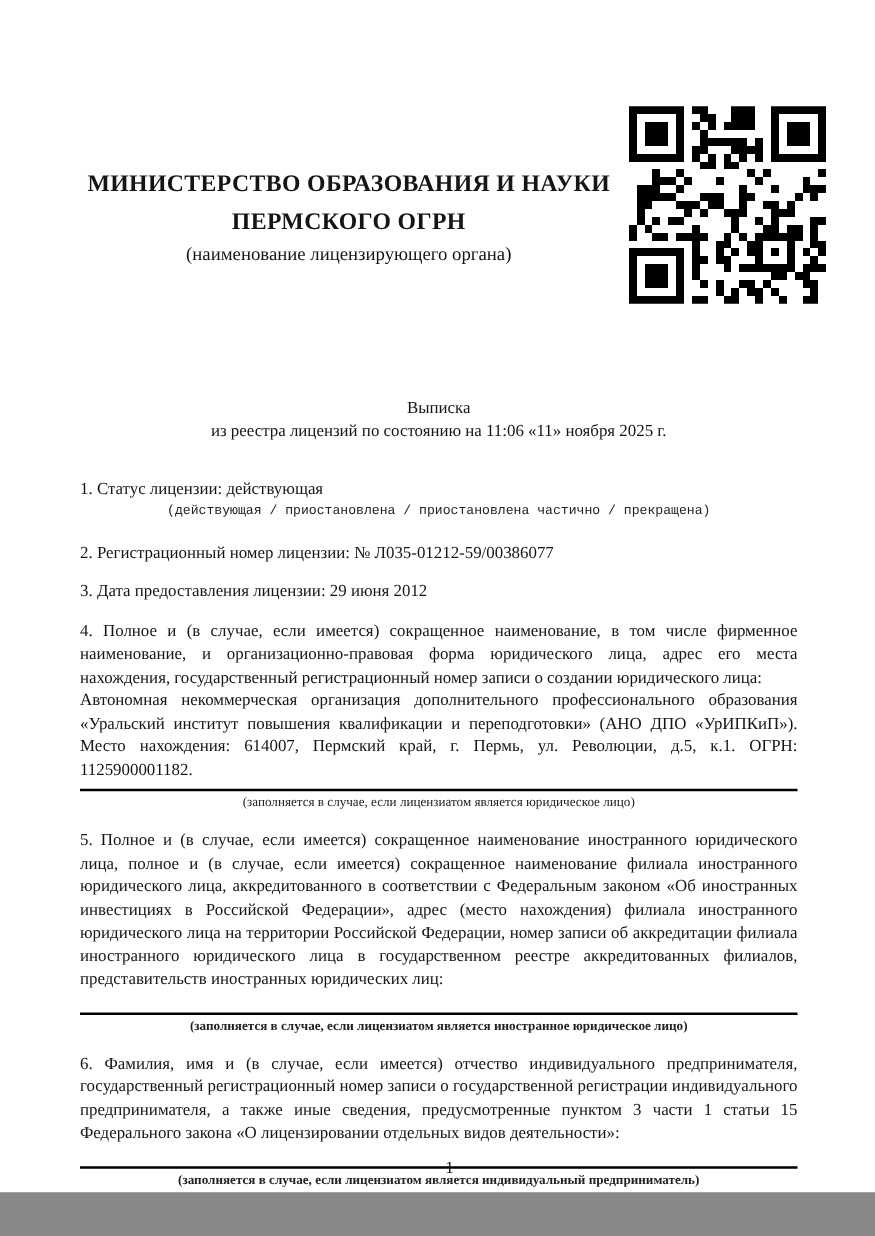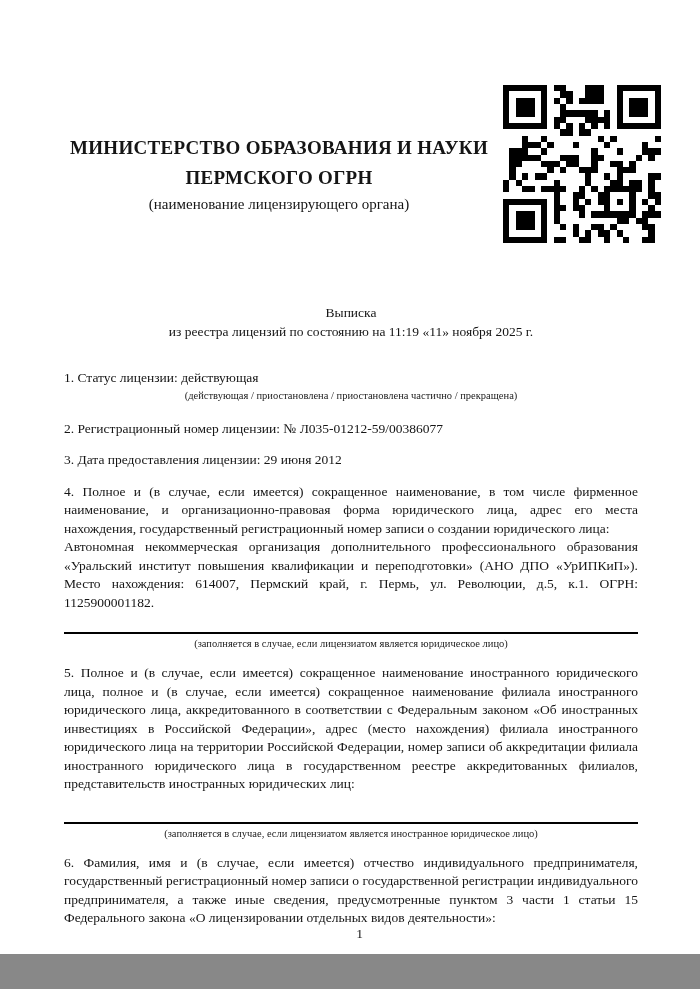--- a/index.html
+++ b/index.html
@@ -21,34 +21,34 @@
 
   .qr {
     position:absolute; top:85px; left:503px; width:158px; height:158px;
   }
   .qr svg { width:100%; height:100%; shape-rendering:crispEdges; }
 
   .content {
     position:absolute; top:304px; left:64px; width:574px;
     font-size:13.5px; line-height:18.5px;
   }
-  .doc-title { text-align:center; margin:0; }
+  .doc-title { text-align:center; margin:13px; }
 
   .item { margin:13px 0 0 0; text-align:justify; }
   .item.first { margin-top:28px; }
   .item.gap { margin-top:17px; }
 
   .small-caption {
     text-align:center; font-size:10.5px; line-height:14px; color:#222;
   }
-  .caption-plain { margin-top:1px; }
+  .caption-plain { margin-top:1px;font-family:Liberation Mono, monospace; }
   .underline-caption {
-    border-top:2px solid #000; padding-top:3px; margin-top:20px;
-  }
-  .underline-caption.blankline { margin-top:28px; }
+    border-top:2px solid #000; padding-top:3px; margin-top:6px;
+  }
+  .underline-caption.blankline { margin-top:17px;font-weight:bold; }
 
   .page-number {
     position:absolute; top:926px; left:0; width:100%;
     text-align:center; font-size:13.5px;
   }
 </style>
 </head>
 <body>
 
 <div class="page">
@@ -350,21 +350,21 @@
         <rect x="19" y="24" width="1" height="1" fill="#000"></rect>
         <rect x="22" y="24" width="1" height="1" fill="#000"></rect>
         <rect x="23" y="24" width="1" height="1" fill="#000"></rect>
       </svg>
   </div>
 
   <div class="content">
 
     <p class="doc-title">
       <span>Выписка</span><br>
-      <span>из реестра лицензий по состоянию на 11:19 «11» ноября 2025 г.</span>
+      <span>из реестра лицензий по состоянию на 11:06 «11» ноября 2025 г.</span>
     </p>
 
     <p class="item first">1. Статус лицензии: действующая</p>
     <div class="small-caption caption-plain">(действующая / приостановлена / приостановлена частично / прекращена)</div>
 
     <p class="item gap">2. Регистрационный номер лицензии: № Л035-01212-59/00386077</p>
 
     <p class="item">3. Дата предоставления лицензии: 29 июня 2012</p>
 
     <p class="item">

